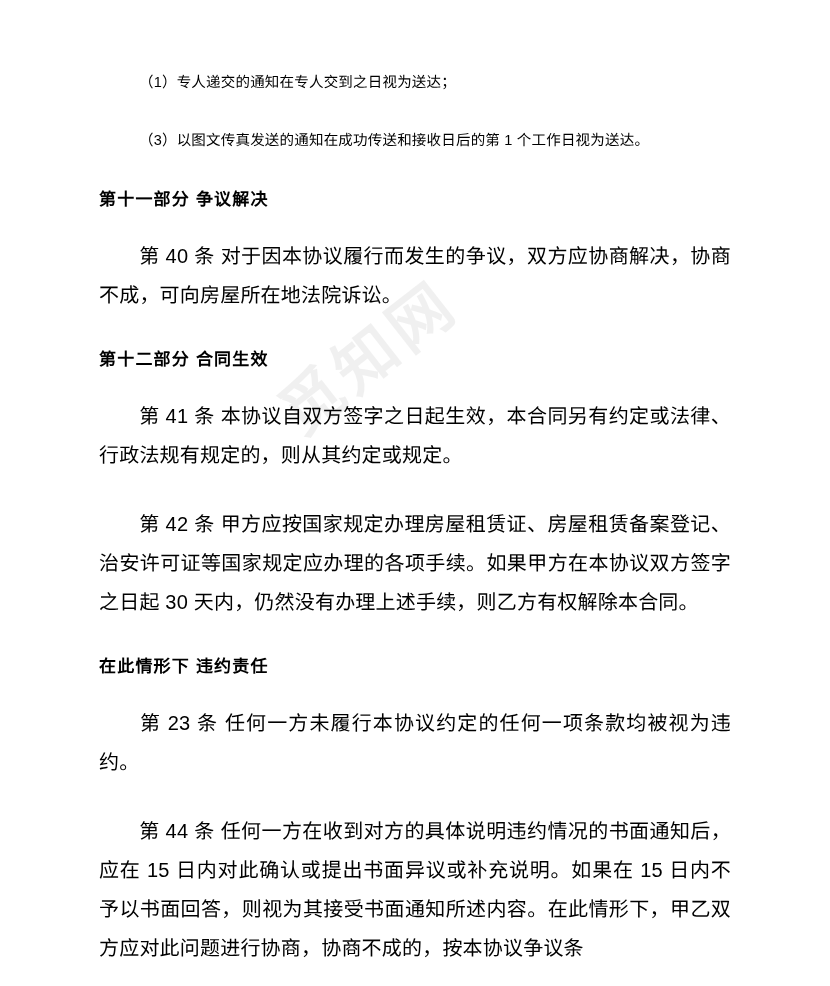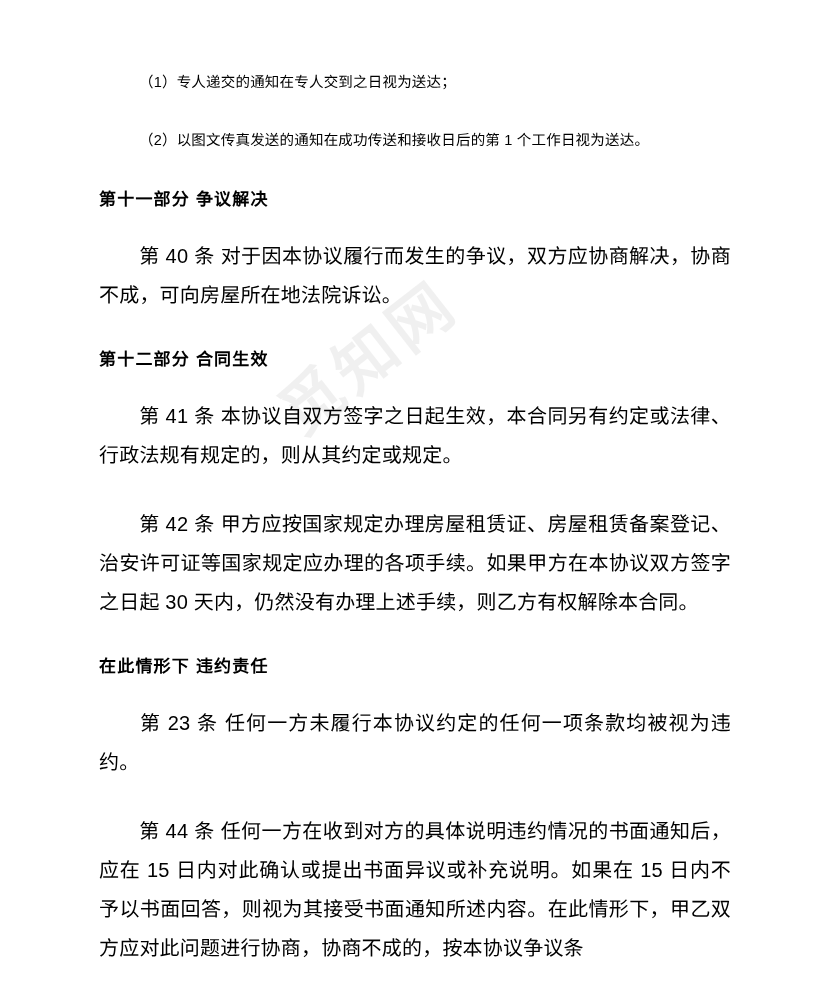--- a/index.html
+++ b/index.html
@@ -78,21 +78,21 @@
 <div class="page">
 
   <div class="watermark">
     <span>觅知网</span>
   </div>
 
   <div class="content">
 
     <p class="list-item">（1）专人递交的通知在专人交到之日视为送达；</p>
 
-    <p class="list-item">（2）以图文传真发送的通知在成功传送和接收日后的第 1 个工作日视为送达。</p>
+    <p class="list-item">（3）以图文传真发送的通知在成功传送和接收日后的第 1 个工作日视为送达。</p>
 
     <h2 class="heading">第十一部分 争议解决</h2>
 
     <p class="para"><span class="indent"></span><span>第 40 条 对于因本协议履行而发生的争议，双方应协商解决，协商不成，可向房屋所在地法院诉讼。</span></p>
 
     <h2 class="heading second">第十二部分 合同生效</h2>
 
     <p class="para"><span class="indent"></span><span>第 41 条 本协议自双方签字之日起生效，本合同另有约定或法律、行政法规有规定的，则从其约定或规定。</span></p>
 
     <p class="para tight"><span class="indent"></span><span>第 42 条 甲方应按国家规定办理房屋租赁证、房屋租赁备案登记、治安许可证等国家规定应办理的各项手续。如果甲方在本协议双方签字之日起 30 天内，仍然没有办理上述手续，则乙方有权解除本合同。</span></p>

